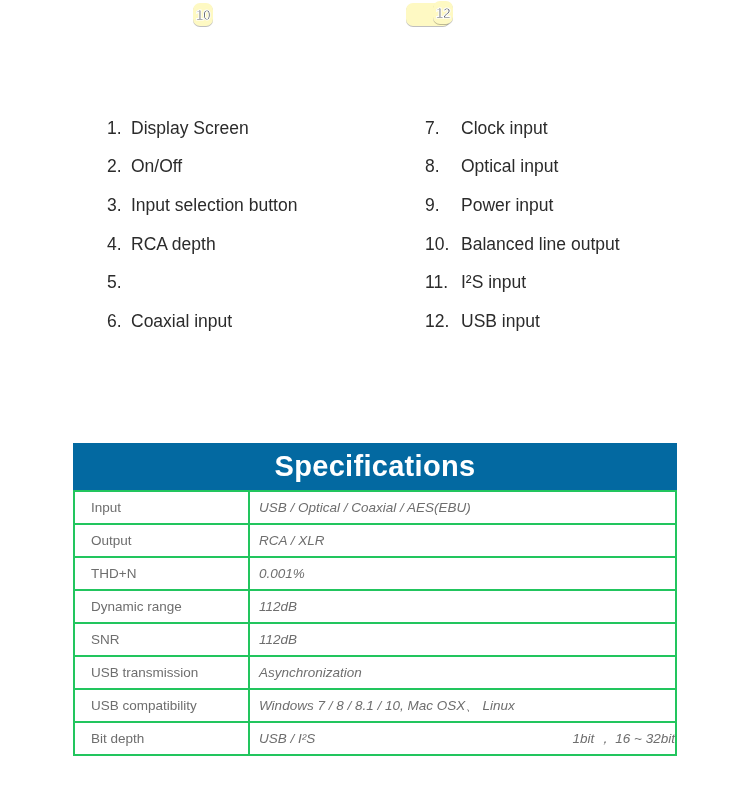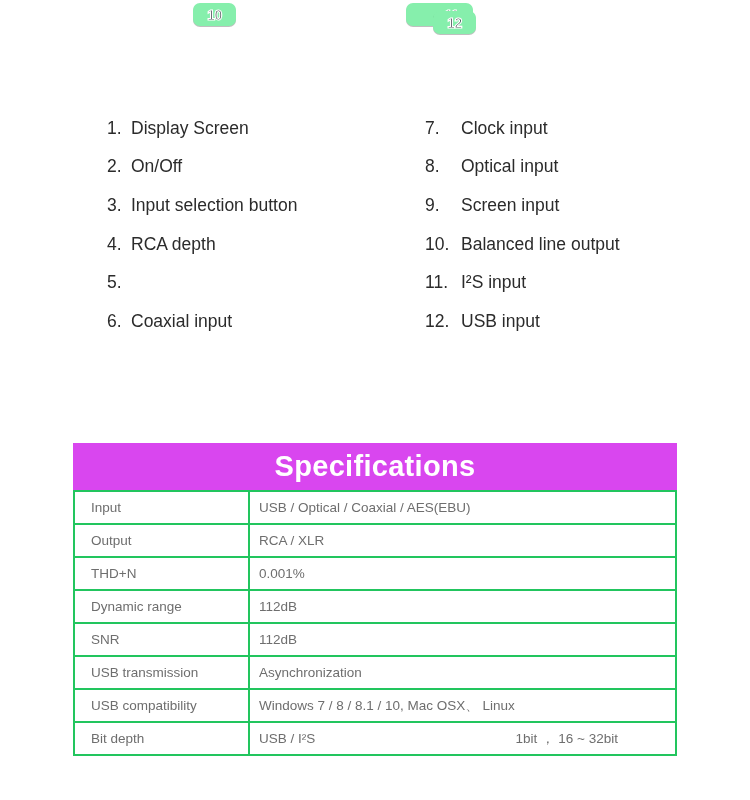--- a/index.html
+++ b/index.html
@@ -8,33 +8,33 @@
     background: #ffffff;
     font-family: "Liberation Sans", "DejaVu Sans", sans-serif;
     position: relative;
     overflow: hidden;
   }
   .page { position: absolute; inset: 0; }
 
   
   .badge {
     position: absolute;
-    width: 43px; height: 23px;
-    background: #86efac;
+    width: 20px; height: 23px;
+    background: #fef9c3;
     border-radius: 7px;
     display: flex; align-items: center; justify-content: center;
     font-size: 14px; font-weight: 700;
     color: #3f444c;
     -webkit-text-stroke: 1.1px #ffffff;
     letter-spacing: -0.5px;
     box-shadow: 0 1px 0 rgba(0,0,0,0.25);
   }
   .badge-10 { left: 193px; top: 3px; }
   .badge-11 { left: 406px; top: 3px; padding-left: 24px; }
-  .badge-12 { left: 433px; top: 11px; }
+  .badge-12 { left: 433px; top: 1px; }
 
   
   .legend-col { position: absolute; top: 109px; }
   .legend-left  { left: 107px; }
   .legend-right { left: 425px; }
   .legend-item {
     height: 38.6px;
     display: flex; align-items: center;
     font-size: 17.5px;
     color: #2b2b2b;
@@ -45,21 +45,21 @@
   .legend-right .num { width: 36px; }
 
   
   .spec-table {
     position: absolute;
     left: 73px; top: 443px;
     width: 604px;
   }
   .spec-header {
     height: 47px;
-    background: #d946ef;
+    background: #0369a1;
     color: #ffffff;
     font-size: 29px;
     font-weight: 700;
     display: flex; align-items: center; justify-content: center;
     letter-spacing: 0.3px;
   }
   .spec-table table {
     border-collapse: collapse;
     width: 100%;
     table-layout: fixed;
@@ -69,22 +69,23 @@
     height: 31px;
     font-size: 13.5px;
     color: #6e6e6e;
     vertical-align: middle;
     overflow: hidden;
   }
   td.k { width: 157px; padding: 0 0 0 16px; }
   td.v { padding: 0; }
   .vwrap {
     display: flex; align-items: center; justify-content: space-between;
-    padding-left: 9px; padding-right: 57px;
+    padding-left: 9px; 
     white-space: nowrap;
+    font-style: italic;
   }
   .vextra { color: #6e6e6e; }
 </style>
 </head>
 <body>
 
 <div class="page">
 
   <span class="badge badge-10">10</span>
   <span class="badge badge-11">11</span>
@@ -120,21 +121,21 @@
     <div class="legend-item">
       <span class="num">7.</span>
       <span class="lbl">Clock input</span>
     </div>
     <div class="legend-item">
       <span class="num">8.</span>
       <span class="lbl">Optical input</span>
     </div>
     <div class="legend-item">
       <span class="num">9.</span>
-      <span class="lbl">Screen input</span>
+      <span class="lbl">Power input</span>
     </div>
     <div class="legend-item">
       <span class="num">10.</span>
       <span class="lbl">Balanced line output</span>
     </div>
     <div class="legend-item">
       <span class="num">11.</span>
       <span class="lbl">I²S input</span>
     </div>
     <div class="legend-item">

